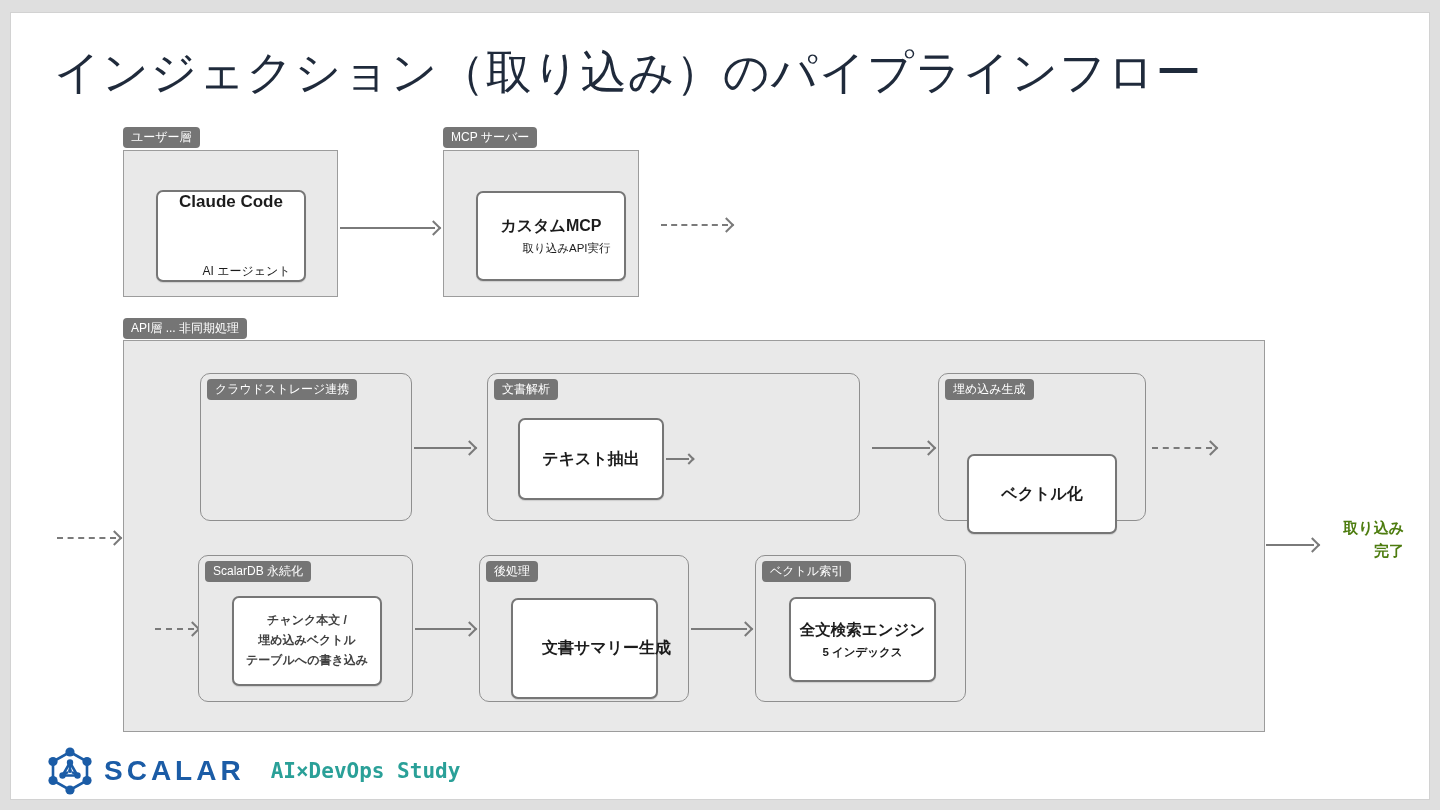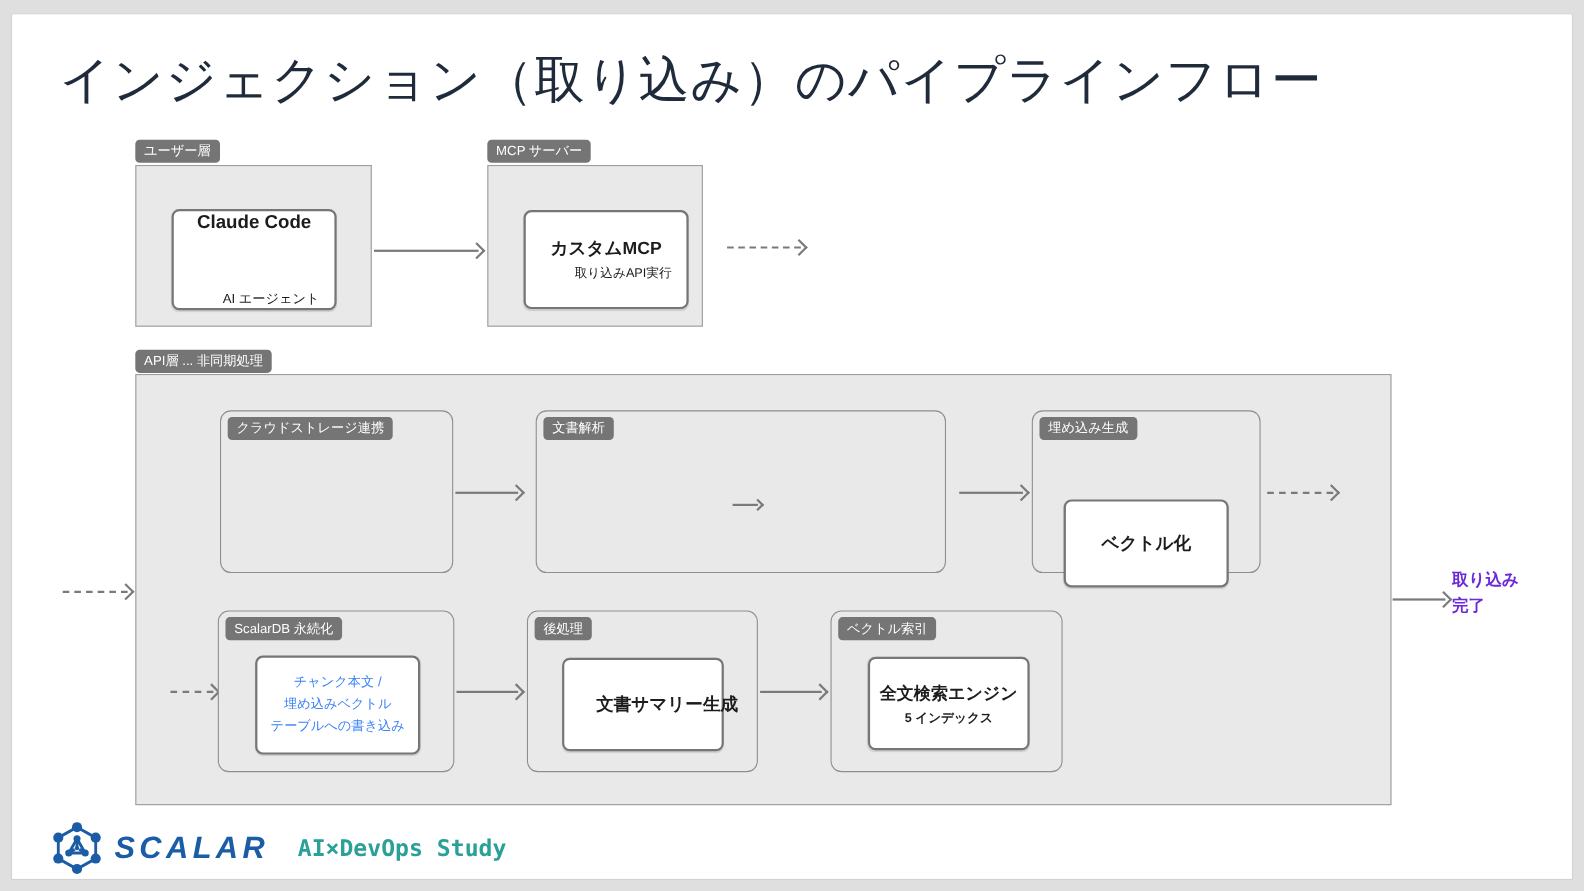--- a/index.html
+++ b/index.html
@@ -13,34 +13,34 @@
   .group { position:absolute; background:#e9e9e9; border:1.5px solid #8f8f8f; border-radius:10px; z-index:2; }
 
   .badge { position:absolute; background:#757575; color:#ffffff; font-size:12px; line-height:1; padding:4px 8px 5px; border-radius:4px; white-space:nowrap; z-index:4; }
   .badge.in-group { left:6px; top:5px; }
 
   .node { position:absolute; background:#ffffff; border:2px solid #767676; border-radius:7px; display:flex; flex-direction:column; align-items:center; justify-content:center; text-align:center; z-index:3; box-shadow:0 1px 1px rgba(0,0,0,0.12); }
   .node .t  { font-weight:bold; font-size:16px; color:#1c1c1c; white-space:nowrap; }
   .node .t.big { font-size:17px; }
   .node .s  { font-size:11.5px; font-weight:bold; color:#1c1c1c; margin-top:4px; white-space:nowrap; }
   .node .s.plain { font-weight:normal; font-size:12px;margin-left:31px; }
-  .node .ml { font-size:12px; font-weight:normal; color:#3b82f6; line-height:1.65; white-space:nowrap; }
+  .node .ml { font-size:12px; font-weight:bold; color:#404040; line-height:1.65; white-space:nowrap; }
 
   .arrow { position:absolute; height:16px; z-index:2; }
   .arrow .shaft { position:absolute; left:0; right:5px; top:50%; border-top:2.5px solid #7a7a7a; transform:translateY(-50%); }
   .arrow.dashed .shaft { border-top-style:dashed; }
   .arrow .head { position:absolute; right:1px; top:50%; width:11px; height:11px; border-top:2.5px solid #7a7a7a; border-right:2.5px solid #7a7a7a; transform:translate(0,-50%) rotate(45deg); }
   .arrow.small { height:14px; }
   .arrow.small .shaft { border-top-width:2px; }
   .arrow.small .head { width:8px; height:8px; border-top-width:2px; border-right-width:2px; }
 
-  .completion { position:absolute; left:1320px; top:516px; width:84px; text-align:left; font-size:15px; font-weight:600; color:#6d28d9; line-height:23px; z-index:2; }
+  .completion { position:absolute; left:1320px; top:516px; width:84px; text-align:right; font-size:15px; font-weight:600; color:#4d7c0f; line-height:23px; z-index:2; }
 
   .footer { position:absolute; left:44px; top:744px; height:54px; display:flex; align-items:center; z-index:2; }
-  .brand-text { font-size:28px; font-weight:bold; color:#1b5ca6; letter-spacing:4px; margin-left:8px;font-style:italic; }
+  .brand-text { font-size:28px; font-weight:bold; color:#1b5ca6; letter-spacing:4px; margin-left:8px; }
   .event-text { font-family:"DejaVu Sans Mono", monospace; font-size:21px; font-weight:600; color:#2aa098; margin-left:26px; letter-spacing:0; }
 </style>
 </head>
 <body>
 
 <div class="slide"></div>
 
 <h1 class="page-title">インジェクション（取り込み）のパイプラインフロー</h1>
 
 <span class="badge" style="left:123px; top:127px;">ユーザー層</span>
@@ -81,20 +81,23 @@
   <span class="badge in-group">クラウドストレージ連携</span>
 </div>
 
 <div class="arrow" style="left:414px; top:440px; width:62px;">
   <div class="shaft"></div>
     <div class="head"></div>
 </div>
 
 <div class="group" style="left:487px; top:373px; width:373px; height:148px;">
   <span class="badge in-group">文書解析</span>
+  <div class="node" style="left:30px; top:44px; width:146px; height:82px;">
+    <div class="t">テキスト抽出</div>
+  </div>
   <div class="arrow small" style="left:178px; top:78px; width:28px;">
     <div class="shaft"></div>
       <div class="head"></div>
   </div>
 </div>
 
 <div class="arrow" style="left:872px; top:440px; width:63px;">
   <div class="shaft"></div>
     <div class="head"></div>
 </div>
@@ -125,21 +128,21 @@
   </div>
 </div>
 
 <div class="arrow" style="left:415px; top:621px; width:61px;">
   <div class="shaft"></div>
     <div class="head"></div>
 </div>
 
 <div class="group" style="left:479px; top:555px; width:210px; height:147px;">
   <span class="badge in-group">後処理</span>
-  <div class="node" style="left:31px; top:42px; width:147px; height:85px;padding-left:44px;">
+  <div class="node" style="left:31px; top:42px; width:147px; height:101px;padding-left:44px;">
     <div class="t">文書サマリー生成</div>
   </div>
 </div>
 
 <div class="arrow" style="left:691px; top:621px; width:61px;">
   <div class="shaft"></div>
     <div class="head"></div>
 </div>
 
 <div class="group" style="left:755px; top:555px; width:211px; height:147px;">

